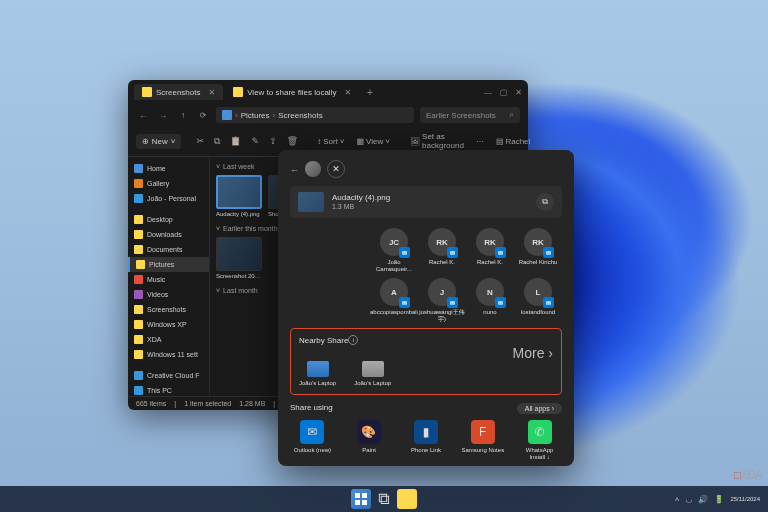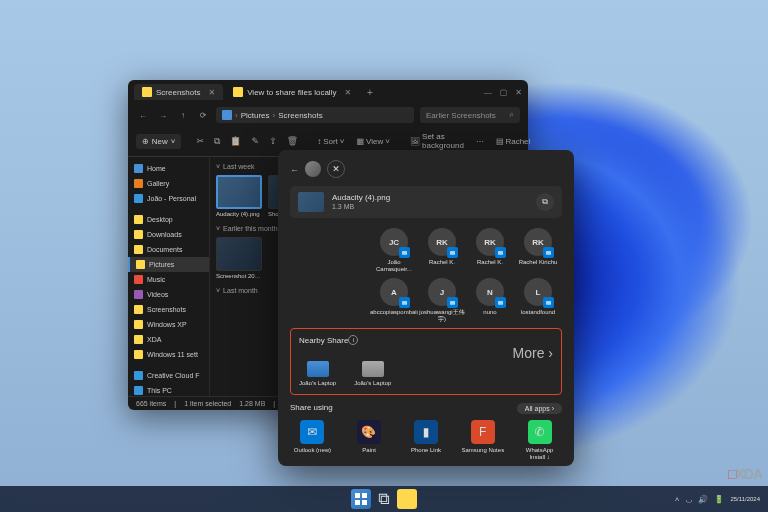--- a/index.html
+++ b/index.html
@@ -85,21 +85,21 @@
 .ai-phone{background:#0a4a8a}
 .ai-samsung{background:#d94a2a}
 .ai-whatsapp{background:#25d366}
 .taskbar{position:absolute;bottom:0;left:0;right:0;height:26px;background:rgba(20,30,50,0.85);backdrop-filter:blur(10px);display:flex;align-items:center;padding:0 8px}
 .tb-center{position:absolute;left:50%;transform:translateX(-50%);display:flex;gap:3px}
 .tb-item{width:20px;height:20px;border-radius:3px;display:flex;align-items:center;justify-content:center}
 .start{background:linear-gradient(135deg,#4a90d9,#2a70b9)}
 .tb-fold{background:#ffd94d}
 .tb-right{margin-left:auto;display:flex;align-items:center;gap:6px;color:#ddd;font-size:6px}
 .tray-icon{opacity:0.8;font-size:8px}
-.watermark{position:absolute;right:6px;bottom:30px;font-size:14px;font-weight:bold;color:#a0a0a0;opacity:0.7;letter-spacing:-1px}
+.watermark{position:absolute;right:6px;bottom:30px;font-size:12px;font-weight:normal;color:#a0a0a0;opacity:0.7;letter-spacing:-1px}
 .watermark .x{color:#d94a2a}
 </style>
 </head>
 <body>
 
 <div class="wallpaper"></div>
 
 <div class="explorer">
   <div class="titlebar">
     <div class="tab">

